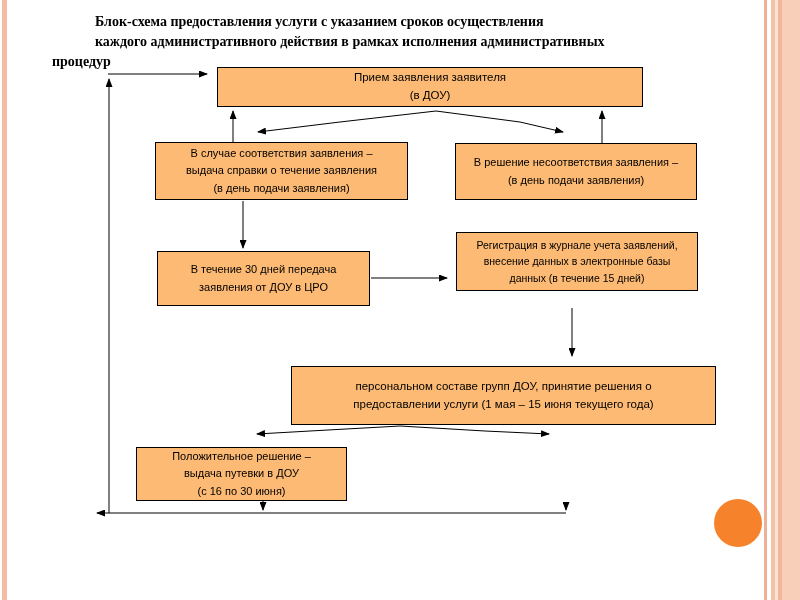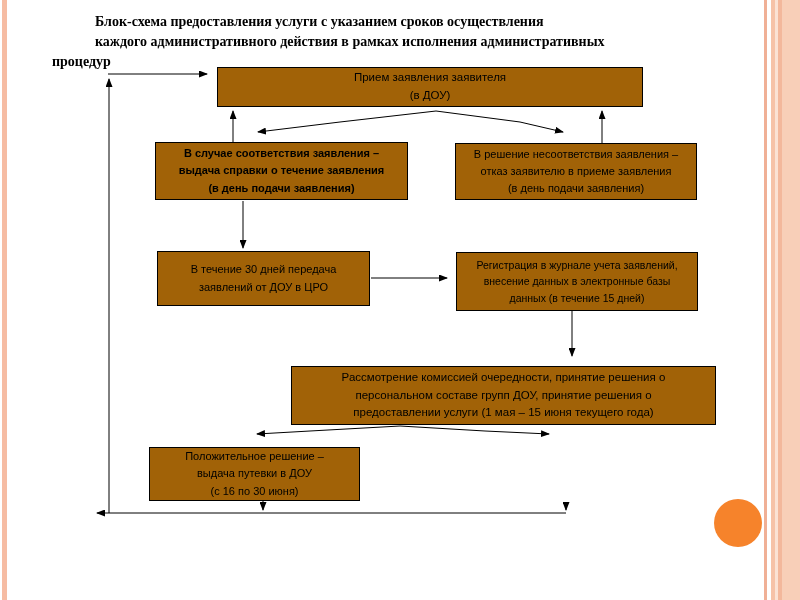--- a/index.html
+++ b/index.html
@@ -17,30 +17,30 @@
   
   .title-line{position:absolute;font-family:"Liberation Serif",serif;font-weight:bold;
               font-size:14px;white-space:nowrap;}
   .t1{left:95px;top:14px;}
   .t2{left:95px;top:34px;}
   .t3{left:52px;top:54px;}
   
   svg.connectors{position:absolute;left:0;top:0;width:800px;height:600px;}
   svg.connectors line, svg.connectors polyline{stroke:#000;stroke-width:1;fill:none;}
   
-  .fbox{position:absolute;background:#a16207;border:1px solid #000;box-sizing:border-box;
+  .fbox{position:absolute;background:#fdba74;border:1px solid #000;box-sizing:border-box;
         display:flex;flex-direction:column;justify-content:center;align-items:center;
         text-align:center;font-size:11px;line-height:1.55;}
   .b1{left:217px;top:67px;width:426px;height:40px;font-size:11.5px;}
-  .b2{left:155px;top:142px;width:253px;height:58px;font-weight:bold;}
+  .b2{left:155px;top:142px;width:253px;height:58px;}
   .b3{left:455px;top:143px;width:242px;height:57px;}
   .b4{left:157px;top:251px;width:213px;height:55px;justify-content:center;}
-  .b5{left:456px;top:252px;width:242px;height:59px;font-size:10.5px;}
+  .b5{left:456px;top:232px;width:242px;height:59px;font-size:10.5px;}
   .b6{left:291px;top:366px;width:425px;height:59px;font-size:11.5px;}
-  .b7{left:149px;top:447px;width:211px;height:54px;}
+  .b7{left:136px;top:447px;width:211px;height:54px;}
   .b8{left:449px;top:446px;width:212px;height:56px;}
   .ln{display:block;}
 </style>
 </head>
 <body>
 
 <div class="slide">
 
   <div class="vstripe s-left" style="background-color: rgb(246, 188, 163);"></div>
   <div class="vstripe s-r0" style="background-color: rgb(240, 176, 150);"></div>
@@ -82,37 +82,35 @@
   </div>
 
   <div class="fbox b2">
     <span class="ln">В случае соответствия заявления –</span>
     <span class="ln">выдача справки о течение заявления</span>
     <span class="ln">(в день подачи заявления)</span>
   </div>
 
   <div class="fbox b3">
     <span class="ln">В решение несоответствия заявления –</span>
-    <span class="ln">отказ заявителю в приеме заявления</span>
     <span class="ln">(в день подачи заявления)</span>
   </div>
 
   <div class="fbox b4">
     <span class="ln">В течение 30 дней передача</span>
-    <span class="ln">заявлений от ДОУ в ЦРО</span>
+    <span class="ln">заявления от ДОУ в ЦРО</span>
   </div>
 
   <div class="fbox b5">
     <span class="ln">Регистрация в журнале учета заявлений,</span>
     <span class="ln">внесение данных в электронные базы</span>
     <span class="ln">данных (в течение 15 дней)</span>
   </div>
 
   <div class="fbox b6">
-    <span class="ln">Рассмотрение комиссией очередности, принятие решения о</span>
     <span class="ln">персональном составе групп ДОУ, принятие решения о</span>
     <span class="ln">предоставлении услуги (1 мая – 15 июня текущего года)</span>
   </div>
 
   <div class="fbox b7">
     <span class="ln">Положительное решение –</span>
     <span class="ln">выдача путевки в ДОУ</span>
     <span class="ln">(с 16 по 30 июня)</span>
   </div>
 

